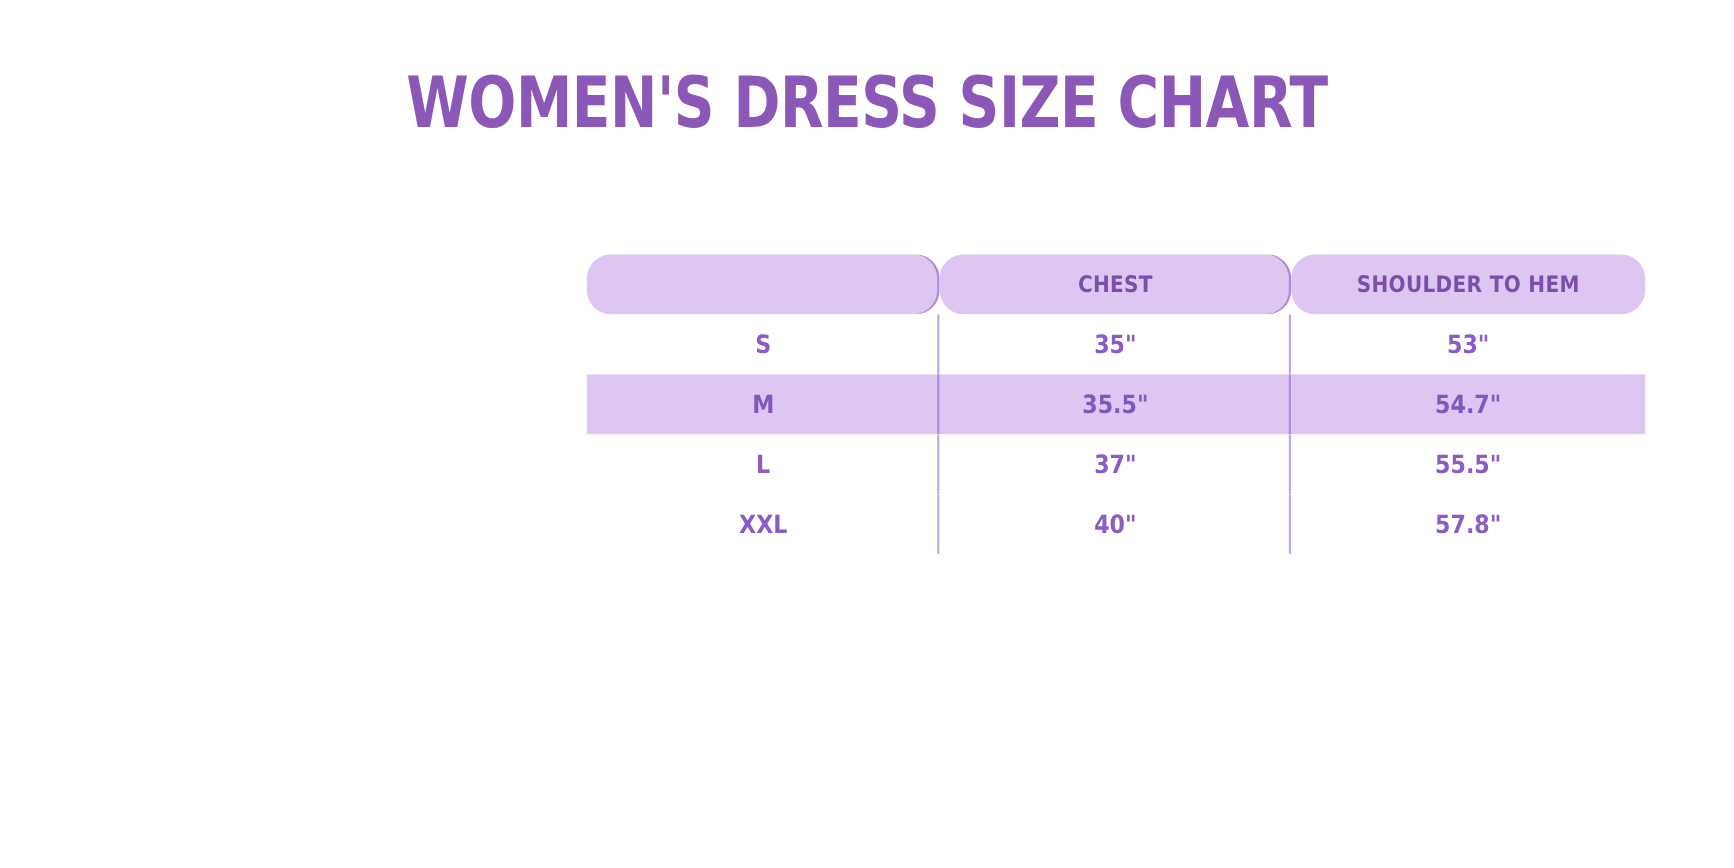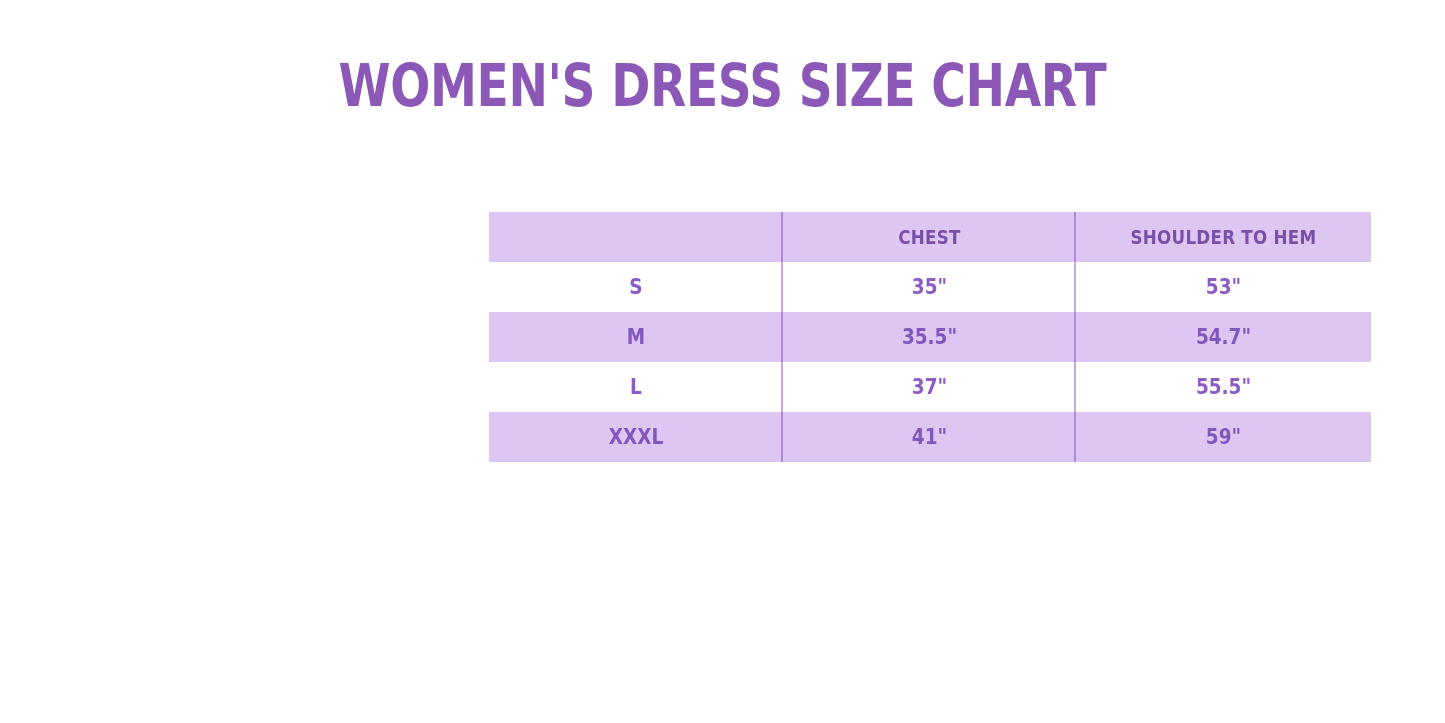--- a/index.html
+++ b/index.html
@@ -66,20 +66,21 @@
   .size-table col.c-size { width: 294px; }
   .size-table col.c-mid  { width: 293px; }
   .size-table col.c-end  { width: 295px; }
 
   
   tr.header-row td {
     background: #ddc6f2;
     color: #7b4fa8;
     font-size: 19px;
     letter-spacing: 0.3px;
+    border-radius: 20px;
   }
 
   
   tr.row-light td { background: #ffffff; color: #8b5cc7; }
   tr.row-tint  td { background: #ddc6f2; color: #8257bd; }
 
   
   td.div-right {
     box-shadow: inset -2px 0 0 0 #b288dd;
   }
@@ -149,28 +150,28 @@
         </td>
         <td class="div-right">
           <span class="cell-text">37"</span>
         </td>
         <td>
           <span class="cell-text">55.5"</span>
         </td>
       </tr>
 
 
-
-      <tr class="row-tint">
+      <tr class="row-light">
         <td class="div-right">
-          <span class="cell-text">XXXL</span>
+          <span class="cell-text">XXL</span>
         </td>
         <td class="div-right">
-          <span class="cell-text">41"</span>
+          <span class="cell-text">40"</span>
         </td>
         <td>
-          <span class="cell-text">59"</span>
+          <span class="cell-text">57.8"</span>
         </td>
       </tr>
+
     </tbody>
   </table>
 
 </div>
 
 </body></html>

